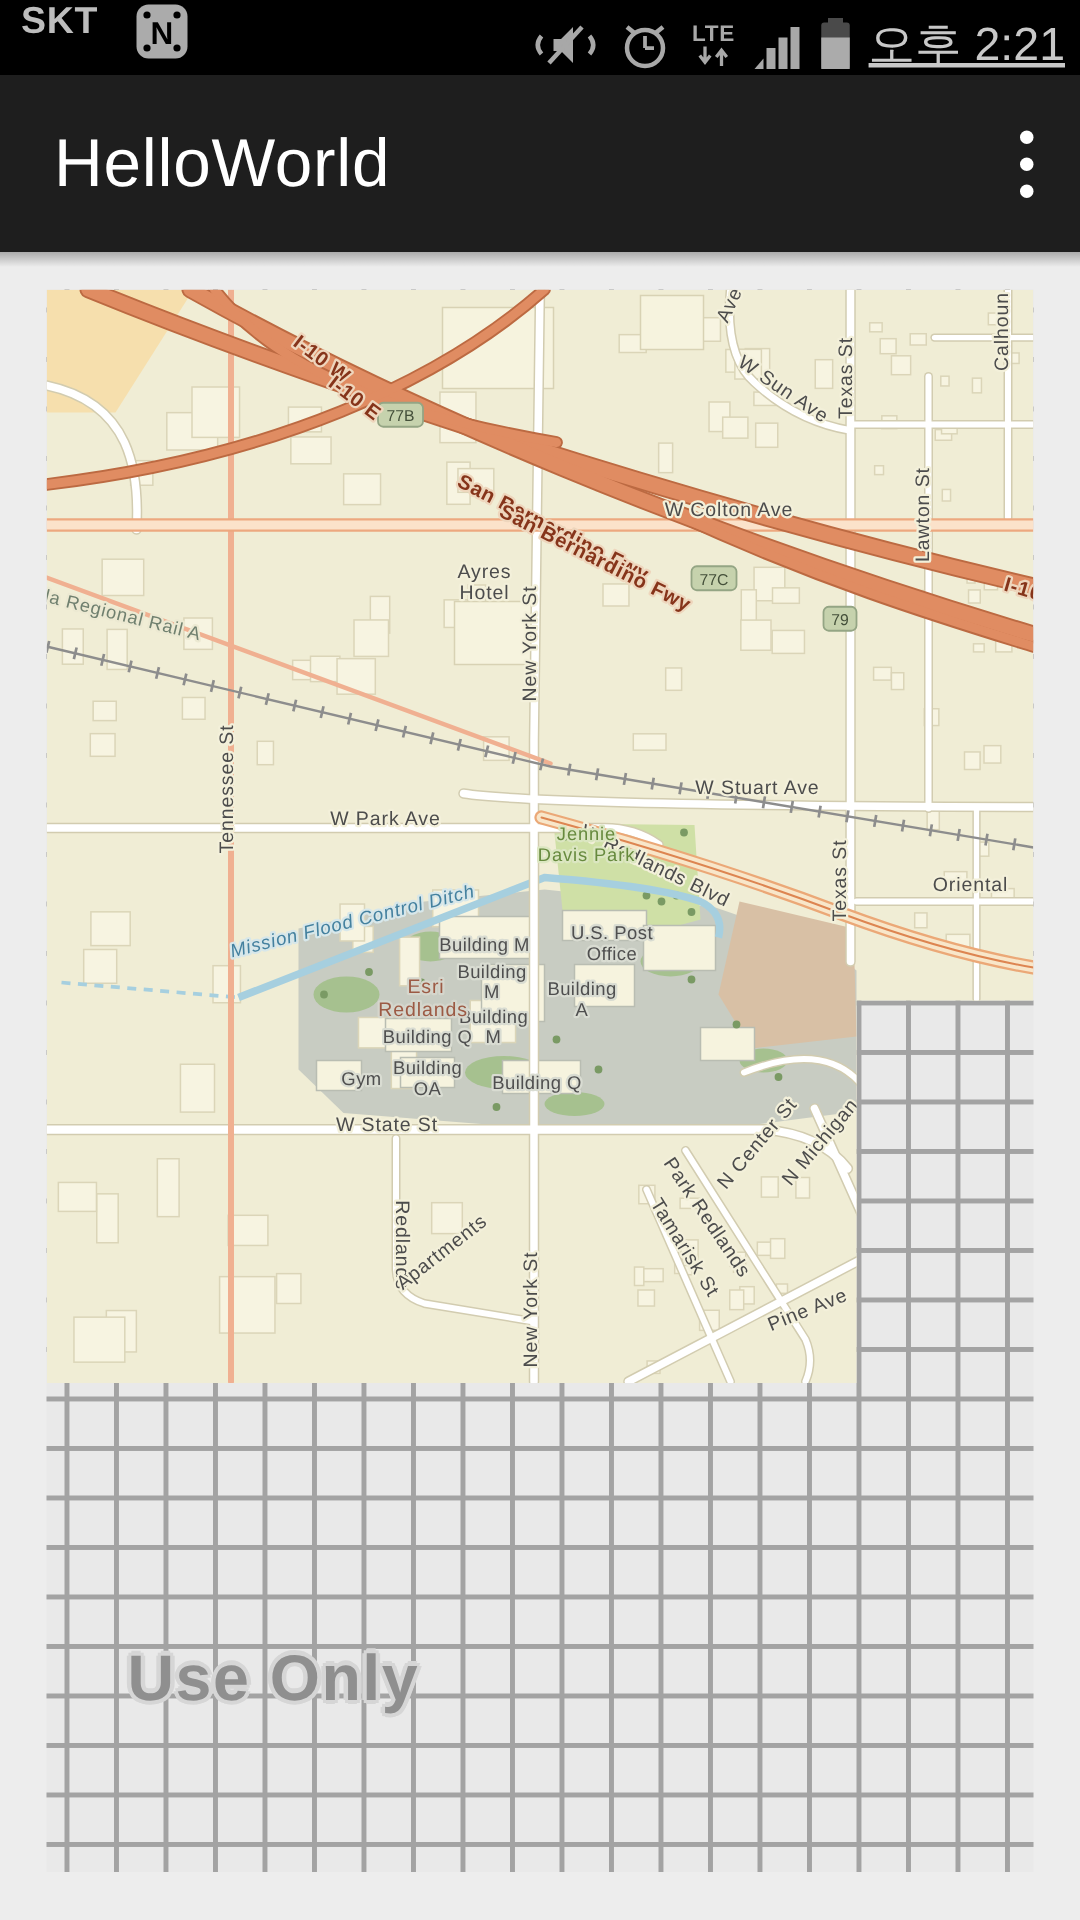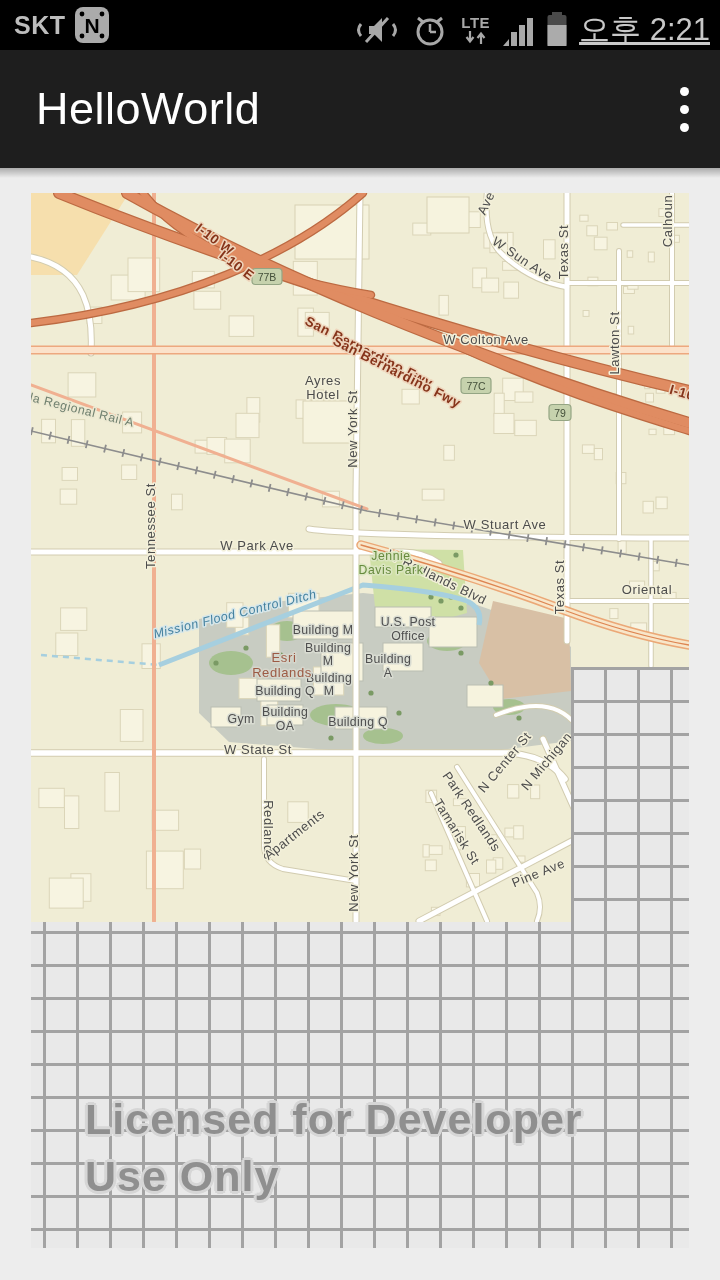--- a/index.html
+++ b/index.html
@@ -1,20 +1,20 @@
 <!DOCTYPE html>
 <html><head>
 <meta charset="utf-8">
 <style>
   html,body{margin:0;padding:0;}
   body{width:720px;height:1280px;background:#ededed;font-family:"Liberation Sans",sans-serif;overflow:hidden;position:relative;}
 
   
   .status-bar{position:absolute;top:0;left:0;width:720px;height:50px;background:#000;z-index:30;}
-  .sb-left{position:absolute;left:14px;top:0;height:50px;display:flex;align-items:center;gap:7px;}
+  .sb-left{position:absolute;left:14px;top:0;height:50px;display:flex;align-items:flex-start;gap:23px;}
   .sb-carrier{color:#bdbdbd;font-size:25px;font-weight:bold;letter-spacing:.5px;}
   .sb-right{position:absolute;right:10px;top:0;height:60px;display:flex;align-items:center;gap:11px;}
   .sb-time{color:#c8c8c8;font-size:31px;letter-spacing:0;text-decoration:underline;}
   .lte-wrap{display:flex;flex-direction:column;align-items:center;line-height:1;}
   .lte-text{color:#a8a8a8;font-size:15px;font-weight:bold;letter-spacing:.5px;}
   .icon svg{display:block;}
 
   
   .app-bar{position:absolute;top:50px;left:0;width:720px;height:118px;background:#1e1e1e;z-index:30;}
   .app-title{position:absolute;left:36px;top:0;height:118px;display:flex;align-items:center;color:#fff;font-size:45px;font-weight:400;letter-spacing:.5px;}
@@ -441,16 +441,15 @@
           <text x="254" y="502" class="lbl bldg">Building Q</text>
           <text x="254" y="523" class="lbl bldg">Building</text>
           <text x="254" y="537" class="lbl bldg">OA</text>
           <text x="210" y="530" class="lbl bldg">Gym</text>
           <text x="327" y="533" class="lbl bldg">Building Q</text>
         </g>
     </g>
   </svg>
 
   <div class="watermark">
-    <div>Licensed for Developer</div>
     <div>Use Only</div>
   </div>
 </div>
 
 </body></html>

